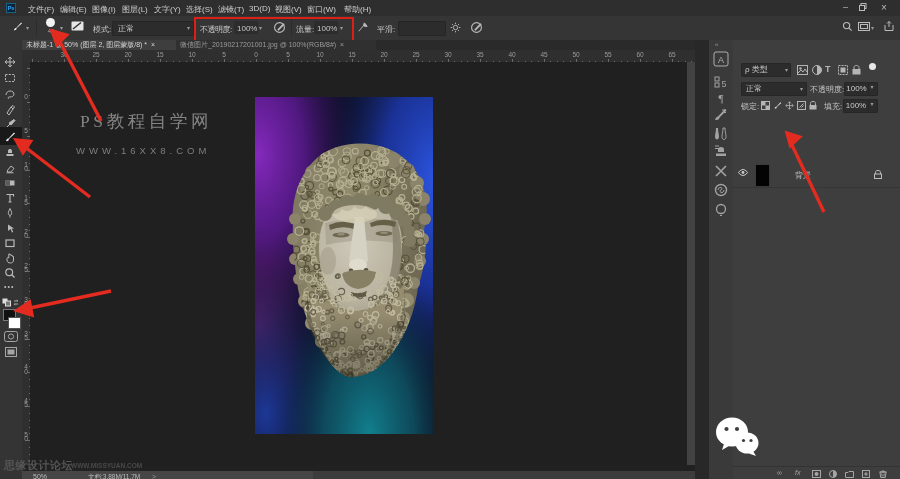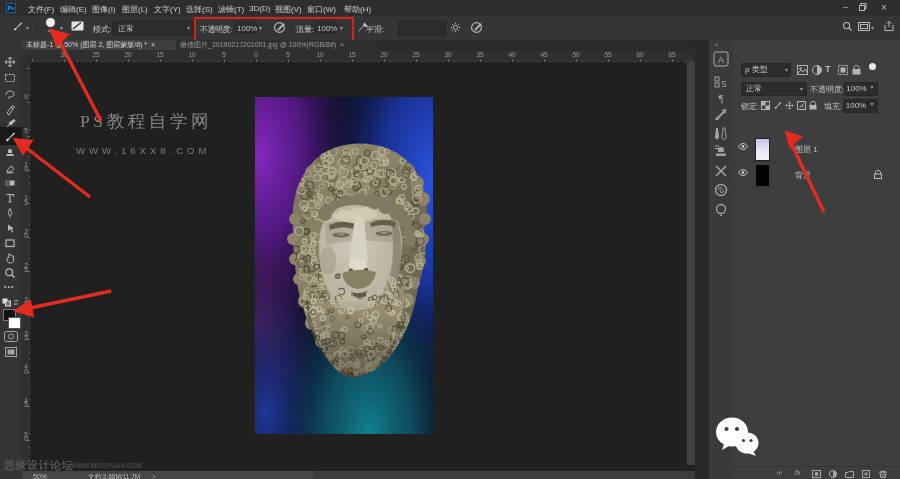--- a/index.html
+++ b/index.html
@@ -82,21 +82,21 @@
         <path d="M4.5,9.5 L9.5,4 L11,5.5 L6,10.5 Z M9.5,4 L11.5,2.5 L12.5,3.8 L11,5.5 Z" fill="#bbb"></path>
       </svg>
  <div style="position:absolute;left:291px;top:3px;width:1px;height:17px;background:#2c2c2c"></div>
  <span style="position:absolute;left:296px;top:8px">流量:</span>
  <div style="position:absolute;left:314px;top:5px;width:24px;height:13px;background:#2c2c2c;border-radius:1px"></div>
       <div style="position:absolute;left:317px;top:8px">100%</div>
  <span style="position:absolute;left:340px;top:8px;color:#999;font-size:6px">▾</span>
  <svg width="13" height="13" viewBox="0 0 14 14" style="position:absolute;left:356px;top:5px">
         <path d="M3,11 L9,4 M9,2 C10,3 11,4 12,6 C10,6 9,5.5 8,5 Z" stroke="#bbb" fill="#bbb" stroke-width="1"></path>
       </svg>
- <span style="position:absolute;left:366px;top:8px">平滑:</span>
+ <span style="position:absolute;left:377px;top:8px">平滑:</span>
  <div class="dd" style="left:398px;top:5px;width:46px;height:13px"></div>
  <svg width="11" height="11" viewBox="0 0 16 16" style="position:absolute;left:450px;top:6px">
         <path d="M8,3 L8,1 M8,15 L8,13 M3,8 L1,8 M15,8 L13,8 M4.5,4.5 L3,3 M11.5,11.5 L13,13 M4.5,11.5 L3,13 M11.5,4.5 L13,3" stroke="#b5b5b5" stroke-width="1.4"></path>
         <circle cx="8" cy="8" r="3.2" fill="none" stroke="#b5b5b5" stroke-width="1.4"></circle>
       </svg>
  <svg width="13" height="13" viewBox="0 0 14 14" style="position:absolute;left:470px;top:5px">
         <circle cx="7" cy="7" r="5.3" fill="none" stroke="#bbb" stroke-width="1.2"></circle>
         <path d="M4.5,9.5 L9.5,4 L11,5.5 L6,10.5 Z M9.5,4 L11.5,2.5 L12.5,3.8 L11,5.5 Z" fill="#bbb"></path>
       </svg>
  <svg width="11" height="11" viewBox="0 0 12 12" style="position:absolute;left:842px;top:5px">
@@ -1244,28 +1244,20 @@
           <rect x="0.5" y="4" width="7" height="4.5" fill="#b5b5b5"></rect>
           <path d="M1.5,4 L1.5,2.5 C1.5,1 2.5,0.5 4,0.5 C5.5,0.5 6.5,1 6.5,2.5 L6.5,4" fill="none" stroke="#b5b5b5"></path>
         </svg>
   <span style="position:absolute;left:91px;top:4px">填充:</span>
   <div class="dd" style="left:110px;top:2px;width:24px;height:12px;line-height:12px;text-align:center">100%</div>
   <div class="dd" style="left:135px;top:2px;width:8px;height:12px">
           <span style="position:absolute;left:1.5px;top:0;color:#999;font-size:6px">▾</span>
         </div>
  </div>
 
- <div class="lrow" style="top:96px;height:25px;border-bottom:1px solid #353535">
-  <svg class="eye" width="10" height="7">
-          <path d="M0.5,3.5 C2,1.2 4,0.5 5,0.5 C6,0.5 8,1.2 9.5,3.5 C8,5.8 6,6.5 5,6.5 C4,6.5 2,5.8 0.5,3.5 Z" fill="none" stroke="#ccc"></path>
-          <circle cx="5" cy="3.5" r="1.4" fill="#ccc"></circle>
-        </svg>
-  <div style="position:absolute;left:22px;top:2px;width:13px;height:21px;background:linear-gradient(180deg,#c8c4ea,#e8e8f4 55%,#f4f2f8);border:1px solid #222"></div>
-  <span style="position:absolute;left:62px;top:8px;color:#c3c3c3;font-size:8px">图层 1</span>
- </div>
  <div class="lrow" style="top:122px;height:25px;border-bottom:1px solid #353535">
   <svg class="eye" width="10" height="7">
           <path d="M0.5,3.5 C2,1.2 4,0.5 5,0.5 C6,0.5 8,1.2 9.5,3.5 C8,5.8 6,6.5 5,6.5 C4,6.5 2,5.8 0.5,3.5 Z" fill="none" stroke="#ccc"></path>
           <circle cx="5" cy="3.5" r="1.4" fill="#ccc"></circle>
         </svg>
   <div style="position:absolute;left:22px;top:2px;width:13px;height:21px;background:#030303;border:1px solid #3a3a3a"></div>
   <span style="position:absolute;left:62px;top:8px;color:#c3c3c3;font-size:8px">背景</span>
   <svg width="8" height="9" style="position:absolute;left:141px;top:8px">
           <rect x="0.5" y="4" width="7" height="4.5" fill="none" stroke="#bbb"></rect>
           <path d="M1.5,4 L1.5,2.5 C1.5,1 2.5,0.5 4,0.5 C5.5,0.5 6.5,1 6.5,2.5 L6.5,4" fill="none" stroke="#bbb"></path>

